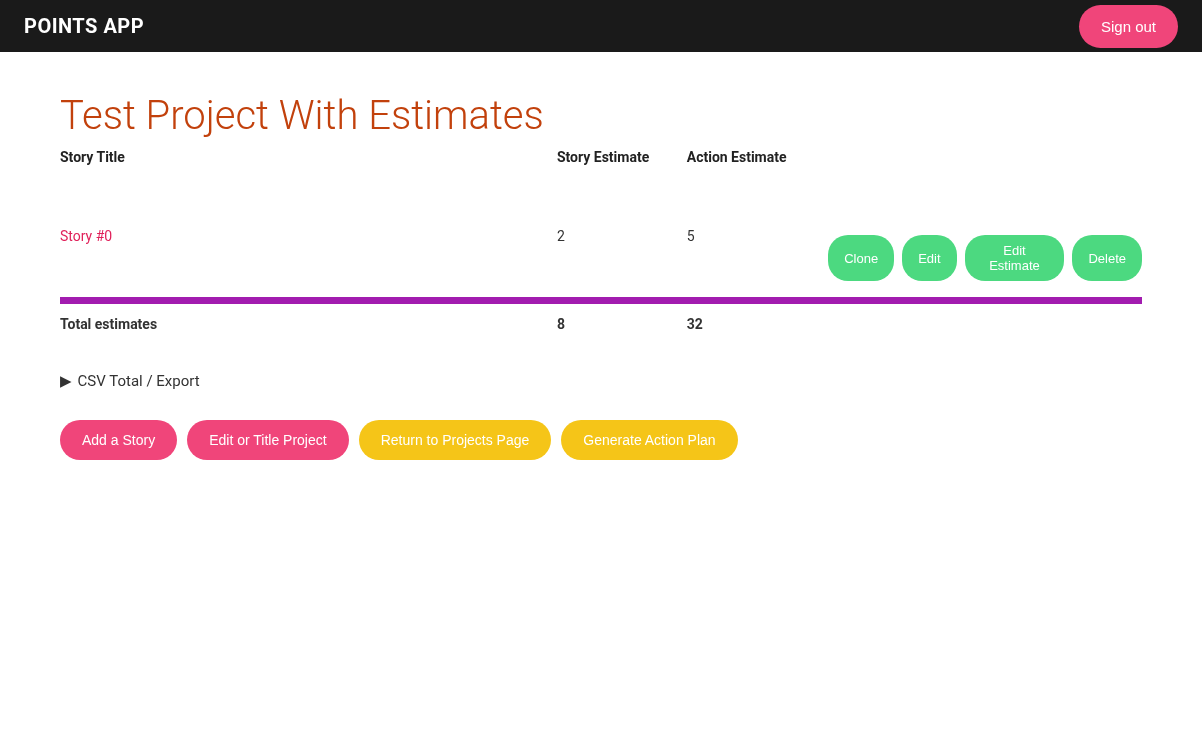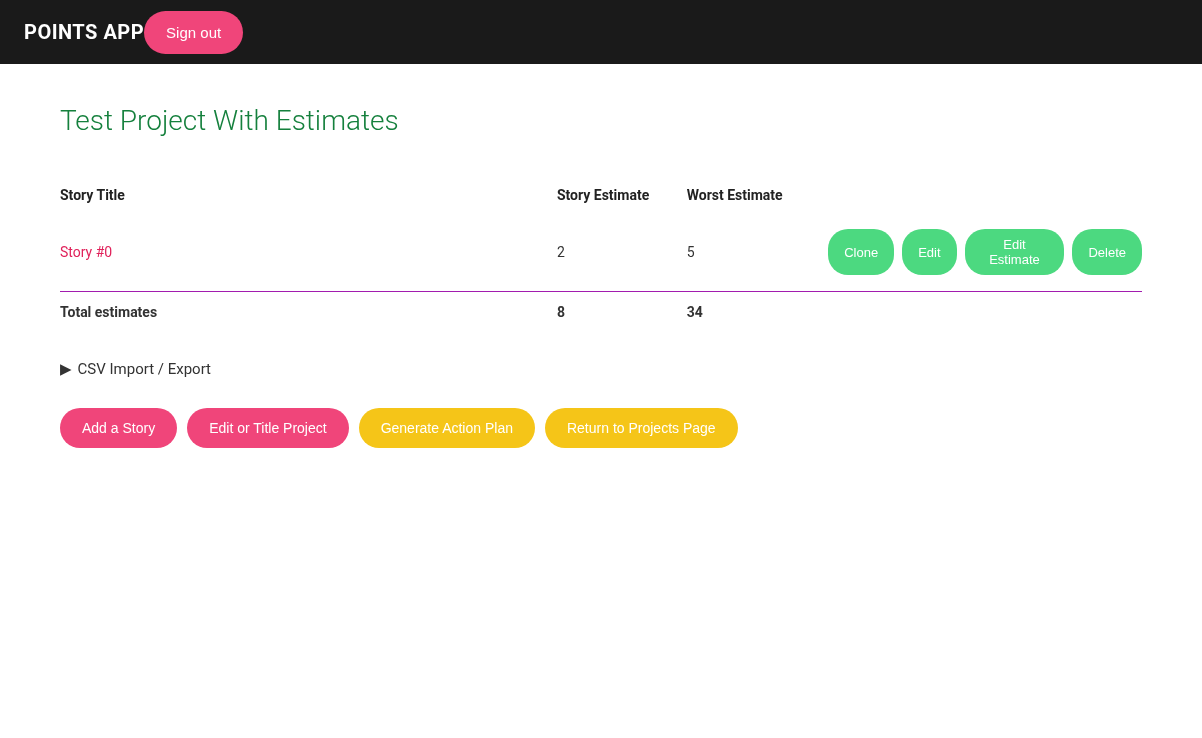--- a/index.html
+++ b/index.html
@@ -10,22 +10,23 @@
     body {
       font-family: -apple-system, BlinkMacSystemFont, 'Segoe UI', Roboto, sans-serif;
       background: #fff;
       color: #333;
     }
     
     .header {
       background: #1a1a1a;
       display: flex;
       align-items: center;
+      justify-content: space-between;
       padding: 0 24px;
-      height: 64px;
+      height: 52px;
     }
     .header-title {
       color: #fff;
       font-size: 20px;
       font-weight: 700;
       letter-spacing: 0.5px;
     }
     .sign-out-btn {
       background: #f0457a;
       color: #fff;
@@ -34,24 +35,23 @@
       padding: 13px 22px;
       font-size: 15px;
       font-weight: 500;
       cursor: pointer;
     }
     
     .main {
       padding: 40px 60px;
     }
     .page-title {
-      font-size: 28px;
+      font-size: 40px;
       font-weight: 300;
-      margin-bottom: 40px;
-      color: #15803d;
+      color: #c2410c;
     }
     
     .stories-table {
       width: 100%;
       border-collapse: collapse;
       margin-bottom: 20px;
     }
     .stories-table th {
       text-align: left;
       padding: 10px 0;
@@ -60,35 +60,36 @@
       color: #222;
       border-bottom: none;
     }
     .stories-table th:nth-child(2),
     .stories-table th:nth-child(3) {
       padding-left: 10px;
     }
     .stories-table td {
       padding: 16px 0;
       font-size: 14px;
-      border-bottom: 1px solid #a21caf;
+      border-bottom: 7px solid #a21caf;
     }
     .stories-table td:nth-child(2),
     .stories-table td:nth-child(3) {
       padding-left: 10px;
     }
     .story-link {
       color: #e0215a;
       text-decoration: none;
       font-size: 14px;
     }
     .action-btns {
       display: flex;
       gap: 8px;
       justify-content: flex-start;
+      margin-top: 44px;
     }
     .btn-green {
       background: #4cd980;
       color: #fff;
       border: none;
       border-radius: 20px;
       padding: 8px 16px;
       font-size: 13px;
       font-weight: 500;
       cursor: pointer;
@@ -156,21 +157,21 @@
 </header>
 
 <main class="main">
   <h1 class="page-title">Test Project With Estimates</h1>
 
   <table class="stories-table">
     <thead>
       <tr>
         <th class="col-story">Story Title</th>
         <th class="col-best">Story Estimate</th>
-        <th class="col-worst">Worst Estimate</th>
+        <th class="col-worst">Action Estimate</th>
         <th class="col-actions"></th>
       </tr>
     </thead>
     <tbody id="table-body">
     <tr>
           <td><a href="#" class="story-link">Story #0</a></td>
           <td>2</td>
           <td>5</td>
           <td>
             <div class="action-btns">
@@ -179,32 +180,32 @@
               <button class="btn-green">Edit Estimate</button>
               <button class="btn-green">Delete</button>
             </div>
           </td>
         </tr>
       </tbody>
     <tfoot>
       <tr class="total-row">
         <td>Total estimates</td>
         <td>8</td>
-        <td>34</td>
+        <td>32</td>
         <td></td>
       </tr>
     </tfoot>
   </table>
 
   <div class="csv-section">
     <div class="csv-toggle">
       <span>▶</span>
-      <span>CSV Import / Export</span>
+      <span>CSV Total / Export</span>
     </div>
   </div>
 
   <div class="bottom-actions">
     <button class="btn-pink">Add a Story</button>
     <button class="btn-pink">Edit or Title Project</button>
+    <button class="btn-yellow">Return to Projects Page</button>
     <button class="btn-yellow">Generate Action Plan</button>
-    <button class="btn-yellow">Return to Projects Page</button>
   </div>
 </main>
 
 </body></html>

